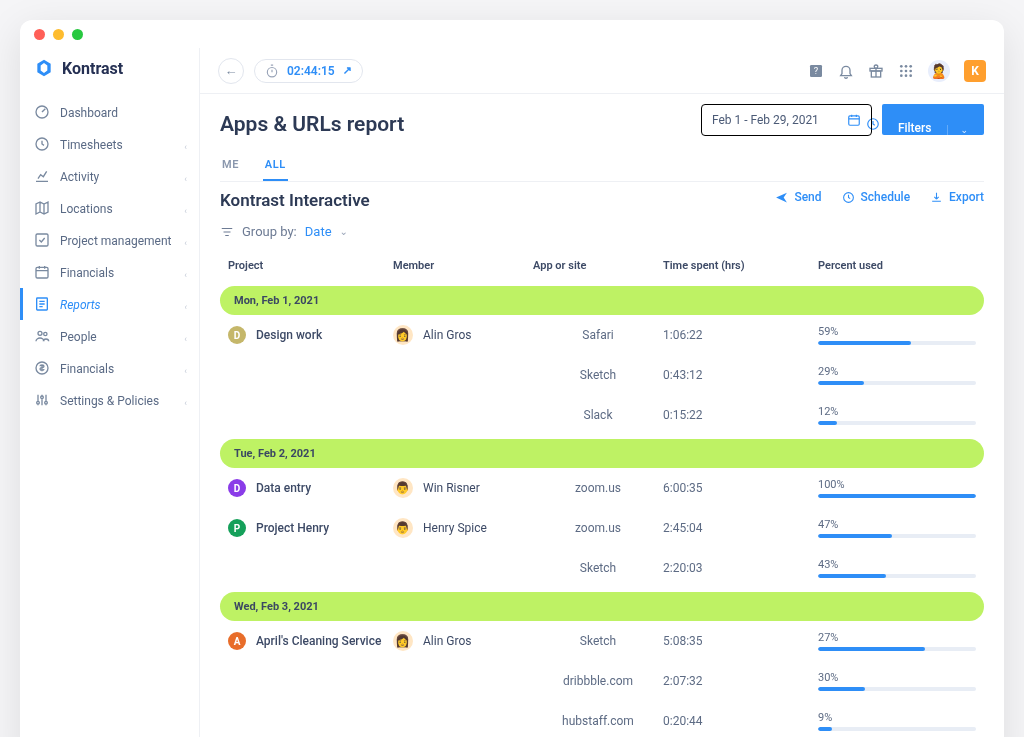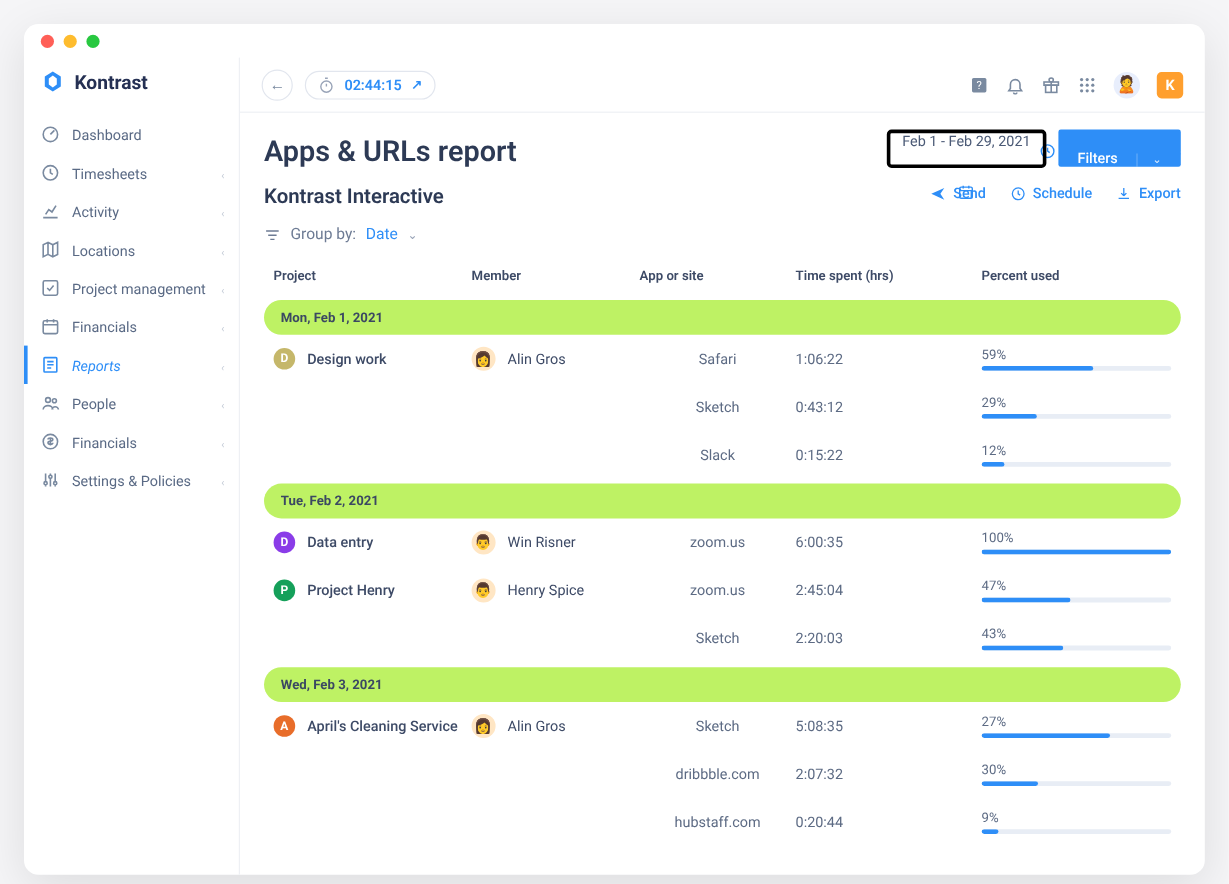--- a/index.html
+++ b/index.html
@@ -23,27 +23,27 @@
 .back-btn { width: 26px; height: 26px; border-radius: 50%; border: 1px solid #e2e6ee; display: flex; align-items: center; justify-content: center; color: #7a8aa0; font-size: 13px; }
 .timer { display: flex; align-items: center; gap: 8px; padding: 4px 10px; border-radius: 14px; border: 1px solid #e2e6ee; color: #2e8ef7; font-size: 12px; font-weight: 600; }
 .timer .sw { color: #99a4b8; }
 .timer .pop { color: #2e8ef7; font-size: 11px; }
 .topbar-right { margin-left: auto; display: flex; align-items: center; gap: 14px; color: #7a8aa0; }
 .topbar-right .icon-btn { width: 16px; height: 16px; cursor: pointer; }
 .avatar { width: 22px; height: 22px; border-radius: 50%; background: #e8eefc; display:flex; align-items:center; justify-content:center; font-size:14px; }
 .avatar-badge { width: 22px; height: 22px; border-radius: 4px; background: #ff9f2e; color: #fff; display:flex; align-items:center; justify-content:center; font-size:12px; font-weight:700; }
 .content { padding: 18px 20px 24px 20px; }
 .page-title-row { display: flex; align-items: center; justify-content: space-between; }
-.page-title { font-size: 24px; font-weight: 600; color: #2d3a55; }
+.page-title { font-size: 21px; font-weight: 600; color: #2d3a55; }
 .sched-link { display: flex; align-items: center; gap: 6px; color: #2e8ef7; font-size: 12px; font-weight: 500; cursor: pointer; }
 .tabs { display: flex; gap: 22px; border-bottom: 1px solid #eef0f4; margin-top: 12px; }
 .tab { font-size: 11px; font-weight: 600; color: #8a97ad; padding: 8px 2px; cursor: pointer; letter-spacing: 0.5px; }
 .tab.active { color: #2e8ef7; border-bottom: 2px solid #2e8ef7; }
 .filters-row { display: flex; justify-content: flex-end; gap: 10px; margin-top: -32px; margin-bottom: 14px; }
-.date-range { height: 32px; border: 3px solid #000000; border-radius: 4px; display: flex; align-items: center; padding: 0 10px; font-size: 12px; color: #4b5a76; gap: 28px; flex-direction: column; }
+.date-range { height: 32px; border: 1px solid #000000; border-radius: 4px; display: flex; align-items: center; padding: 0 10px; font-size: 12px; color: #4b5a76; gap: 28px; }
 .date-range .cal { color: #2e8ef7; }
 .filters-btn { height: 31px; background: #2e8ef7; color: #fff; border-radius: 2px; display: flex; align-items: flex-end; padding: 0 16px; font-size: 12px; font-weight: 500; gap: 14px; cursor: pointer; }
 .filters-btn .fchev { font-size: 9px; opacity: 0.85; border-left: 1px solid rgba(255,255,255,0.3); padding-left: 12px; margin-left:2px; }
 .org-row { display: flex; align-items: flex-start; justify-content: space-between; margin-top: 8px; }
 .org-name { font-size: 17px; font-weight: 600; color: #2d3a55; }
 .actions { display: flex; gap: 20px; }
 .action { display: flex; align-items: center; gap: 6px; color: #2e8ef7; font-size: 12px; font-weight: 500; cursor: pointer; }
 .groupby { display: flex; align-items: center; gap: 8px; margin-top: 14px; color: #6d7b94; font-size: 13px; }
 .groupby .val { color: #2e8ef7; }
 .groupby .gchev { color: #99a4b8; font-size: 10px; }
@@ -241,20 +241,24 @@
                   <rect x="3" y="5" width="18" height="16" rx="2"></rect>
                   <path d="M3 10h18M8 3v4M16 3v4"></path>
                 </svg>
             </span>
           </div>
           <div class="filters-btn">
             <span>Filters</span>
             <span class="fchev">⌄</span>
           </div>
         </div>
+        <div class="tabs" id="tabs">
+            <div class="tab">ME</div>
+            <div class="tab active">ALL</div>
+          </div>
         <div class="org-row">
           <div class="org-name">Kontrast Interactive</div>
           <div class="actions">
             <div class="action">
               <svg width="13" height="13" viewBox="0 0 24 24" fill="currentColor">
                   <path d="M2 12l20-9-6 9 6 9z"></path>
                 </svg>
               <span>Send</span>
             </div>
             <div class="action">

